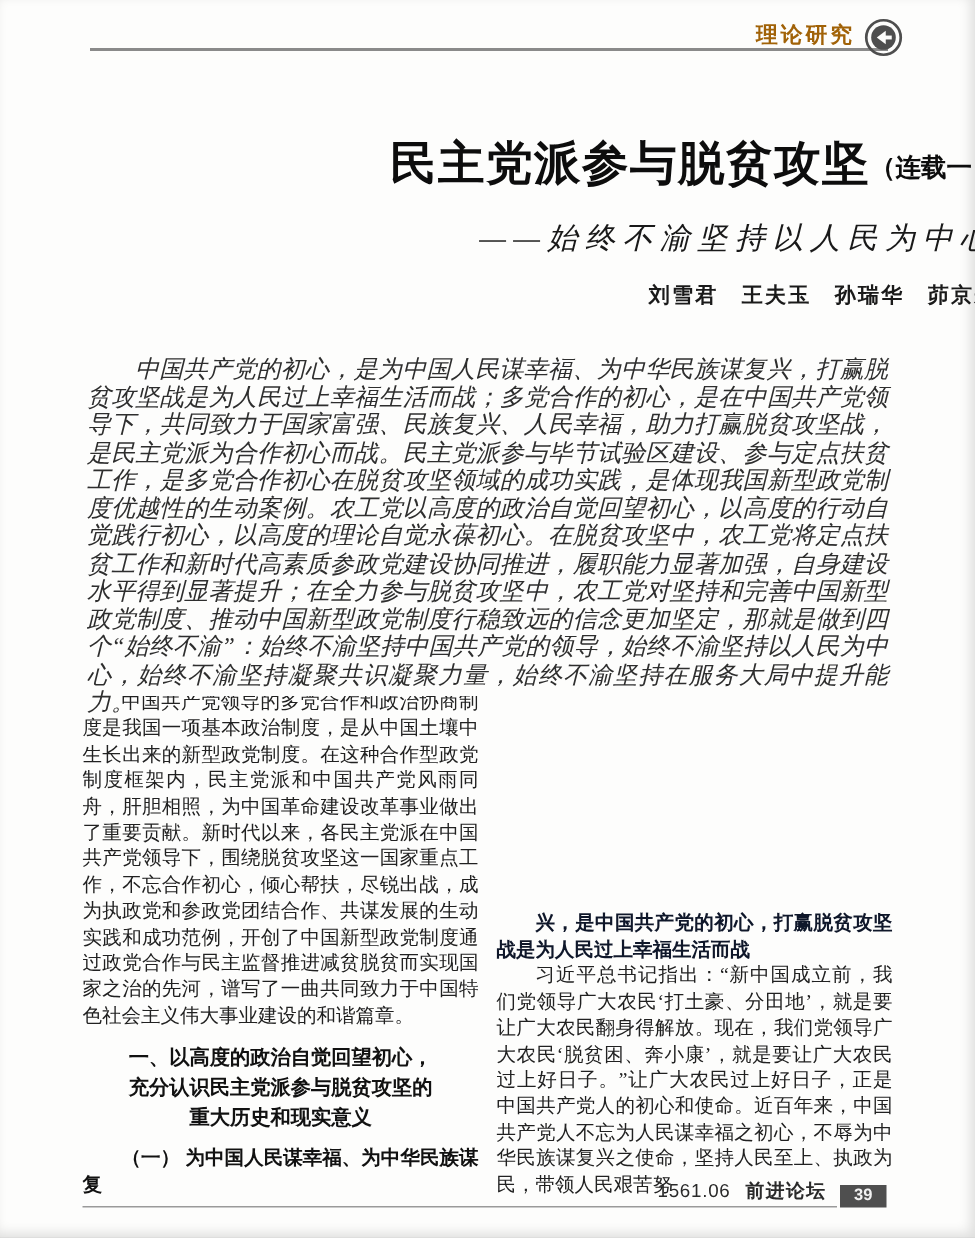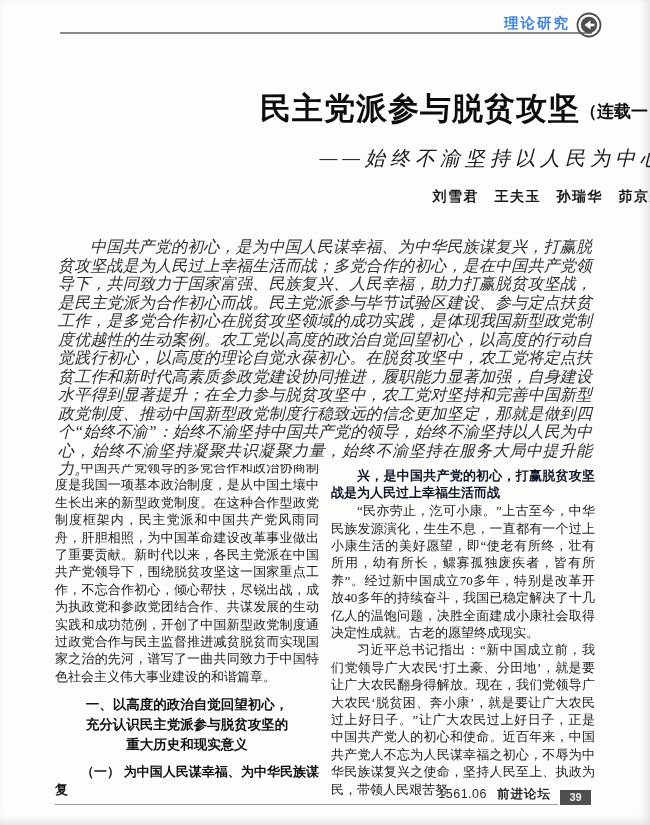--- a/index.html
+++ b/index.html
@@ -17,21 +17,21 @@
     overflow:hidden;
     color:#1e1e1e;
   }
 
   
   .header{position:absolute;top:12px;left:58px;width:546px;height:30px;}
   .header-rule{position:absolute;left:2px;right:12px;top:20px;border-top:2px solid #8a8a8a;}
   .header-label{
     position:absolute;right:34px;top:2px;
     font-family:"Liberation Sans","DejaVu Sans",sans-serif;
-    font-weight:bold;font-size:14.5px;letter-spacing:2px;color:#3b82f6;
+    font-weight:bold;font-size:14.5px;letter-spacing:2px;color:#a16207;
   }
   .header-icon{position:absolute;right:2px;top:0;width:26px;height:26px;}
 
   
   .title-block{position:absolute;top:90px;left:15px;width:650px;text-align:right;}
   .main-title{
     font-family:"Liberation Sans","DejaVu Sans",sans-serif;
     font-weight:bold;font-size:31px;color:#0d0d0d;letter-spacing:1px;
     line-height:1.2;
   }
@@ -128,21 +128,20 @@
   <div class="columns">
     <div class="col">
       <p>中国共产党领导的多党合作和政治协商制度是我国一项基本政治制度，是从中国土壤中生长出来的新型政党制度。在这种合作型政党制度框架内，民主党派和中国共产党风雨同舟，肝胆相照，为中国革命建设改革事业做出了重要贡献。新时代以来，各民主党派在中国共产党领导下，围绕脱贫攻坚这一国家重点工作，不忘合作初心，倾心帮扶，尽锐出战，成为执政党和参政党团结合作、共谋发展的生动实践和成功范例，开创了中国新型政党制度通过政党合作与民主监督推进减贫脱贫而实现国家之治的先河，谱写了一曲共同致力于中国特色社会主义伟大事业建设的和谐篇章。</p>
       <div class="section-heading">一、以高度的政治自觉回望初心，
 充分认识民主党派参与脱贫攻坚的
 重大历史和现实意义</div>
       <p class="subsection-lead">（一） 为中国人民谋幸福、为中华民族谋复</p>
     </div>
     <div class="col">
       <p class="subsection-cont">兴，是中国共产党的初心，打赢脱贫攻坚战是为人民过上幸福生活而战</p>
-      <p>“民亦劳止，汔可小康。”上古至今，中华民族发源演化，生生不息，一直都有一个过上小康生活的美好愿望，即“使老有所终，壮有所用，幼有所长，鳏寡孤独废疾者，皆有所养”。经过新中国成立70多年，特别是改革开放40多年的持续奋斗，我国已稳定解决了十几亿人的温饱问题，决胜全面建成小康社会取得决定性成就。古老的愿望终成现实。</p>
       <p>习近平总书记指出：“新中国成立前，我们党领导广大农民‘打土豪、分田地’，就是要让广大农民翻身得解放。现在，我们党领导广大农民‘脱贫困、奔小康’，就是要让广大农民过上好日子。”让广大农民过上好日子，正是中国共产党人的初心和使命。近百年来，中国共产党人不忘为人民谋幸福之初心，不辱为中华民族谋复兴之使命，坚持人民至上、执政为民，带领人民艰苦努</p>
     </div>
   </div>
 
   <div class="footer">
     <div class="footer-rule"></div>
     <div class="footer-text">
       <span class="issue">1561.06</span><span class="journal">前进论坛</span>
     </div>
     <div class="page-box">39</div>

